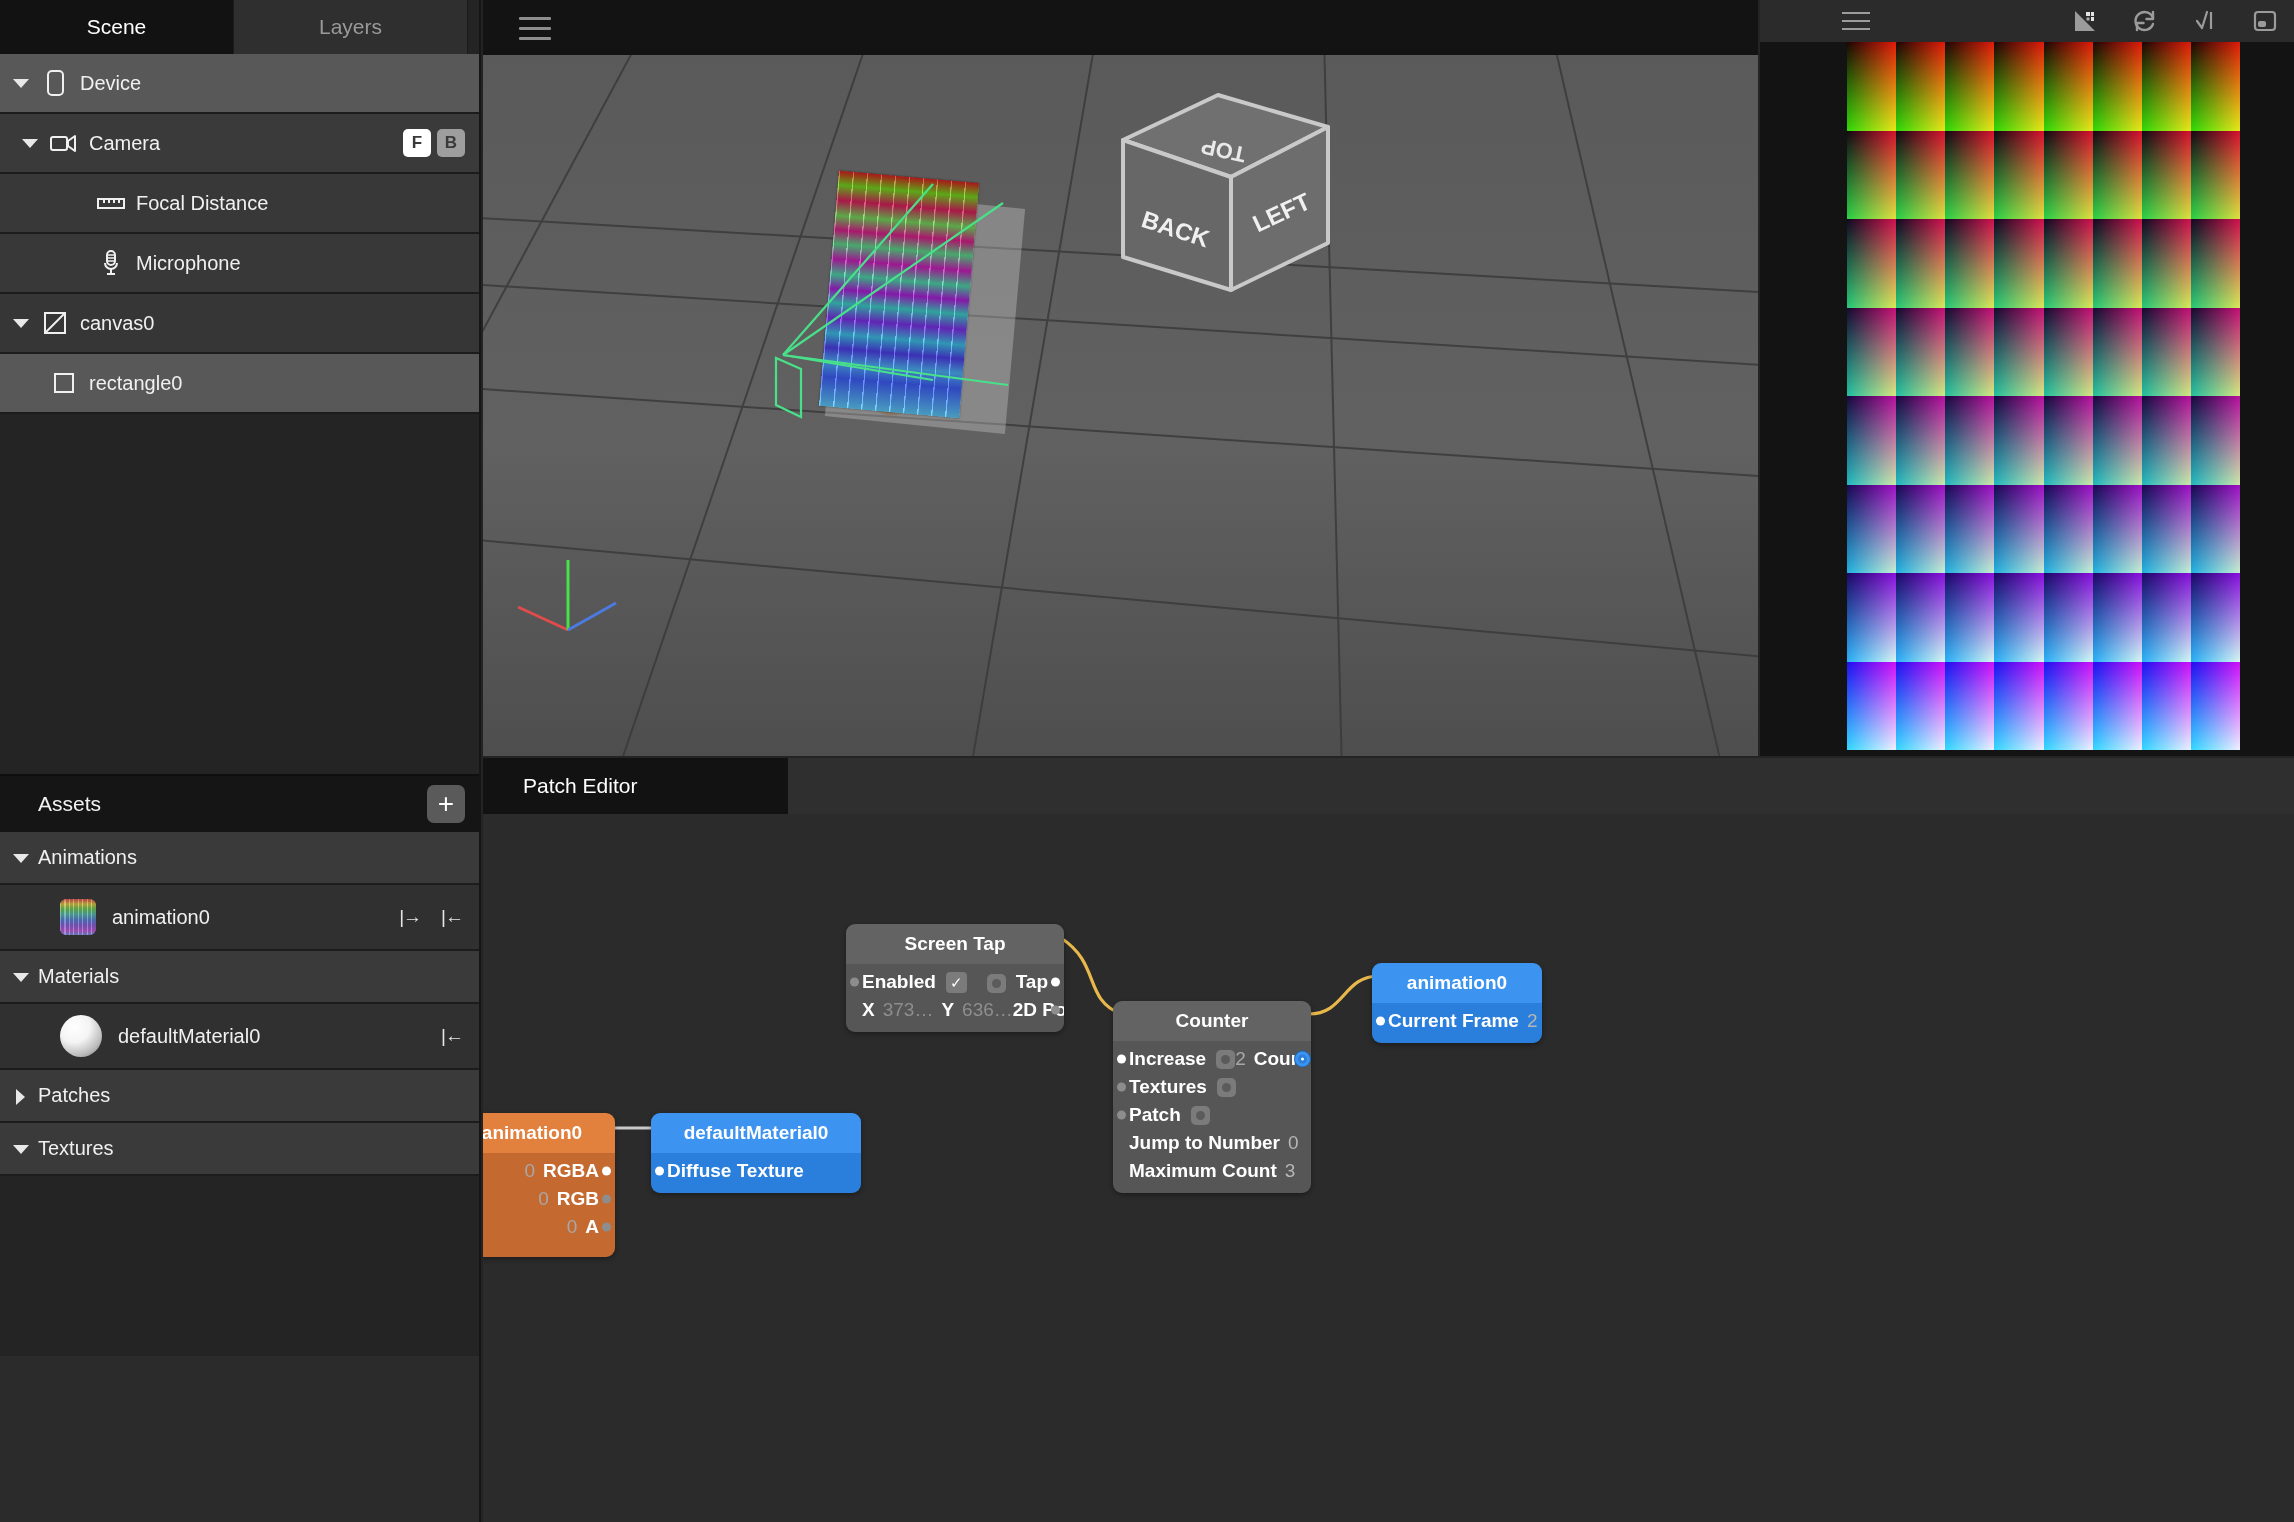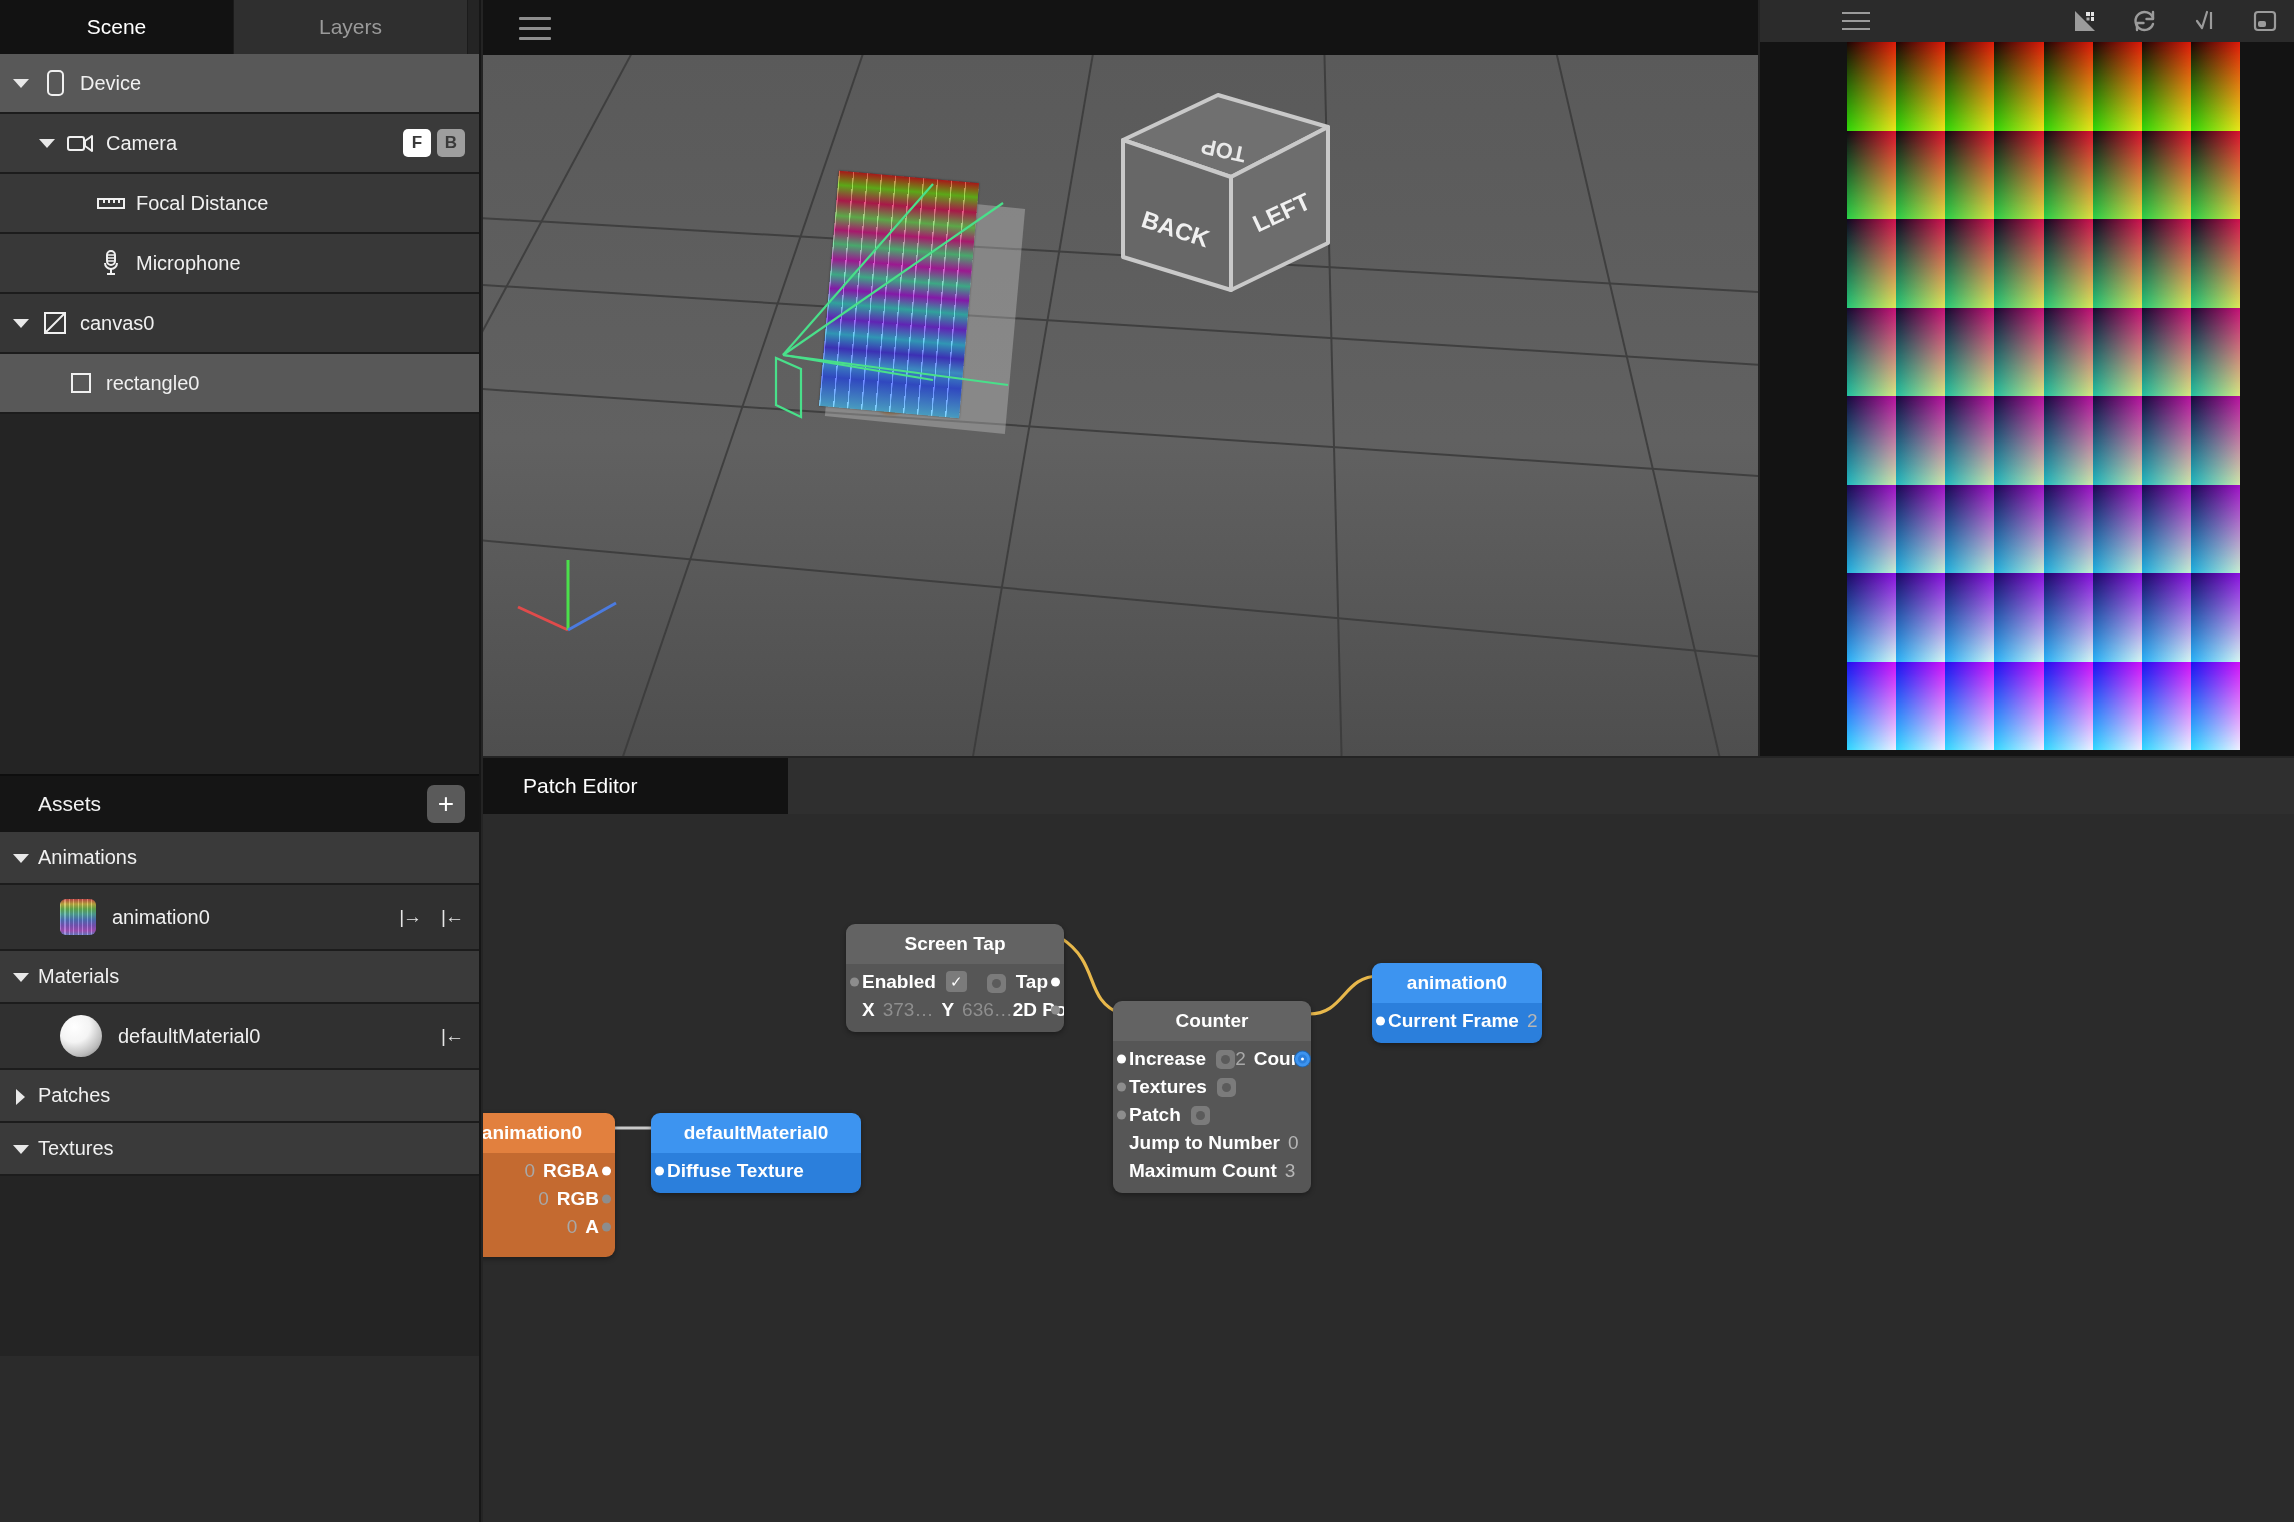--- a/index.html
+++ b/index.html
@@ -37,21 +37,21 @@
   .tree { background: #2b2b2b; }
   .tree-row {
     position: relative;
     display: flex; align-items: center;
     height: 60px;
     border-bottom: 2px solid #1c1c1c;
     color: #f0f0f0; font-size: 20px;
     cursor: default;
   }
   .tree-row.lvl0 { background: #585858; padding-left: 10px; }
-  .tree-row.lvl1 { background: #3a3a3a; padding-left: 36px; }
+  .tree-row.lvl1 { background: #3a3a3a; padding-left: 19px; }
   .tree-row.lvl2 { background: #383838; padding-left: 66px; }
   .tree-row.sel  { background: #585858; }
   .tree-row.canvasrow { background: #363636; padding-left: 10px; }
 
   .disc {
     width: 22px; height: 22px; flex: 0 0 22px;
     margin-right: 6px;
     position: relative;
   }
   .disc.down::after {
@@ -739,21 +739,21 @@
         <path d="M826 200 C862 200 860 162 896 162" fill="none" stroke="#e8b84b" stroke-width="3.2"></path>
 
         <path d="M130 314 L176 314" fill="none" stroke="#c9c9c9" stroke-width="3"></path>
       </svg>
 
       <div class="node n-gray" style="left:363px; top:110px; width:218px;">
         <div class="node-title">Screen Tap</div>
         <div class="node-body">
           <div class="prow" style="justify-content:space-between;">
             <span class="port in"></span>
-            <span style="display:flex;align-items:flex-start;">
+            <span style="display:flex;align-items:flex-end;">
               <span class="pname">Enabled</span>
               <span class="checkbox">✓</span>
             </span>
             <span style="display:flex;align-items:flex-end;margin-left:13px;">
               <span class="pulsebox right"></span>
               <span class="pname">Tap</span>
             </span>
             <span class="port outp lit"></span>
           </div>
           <div class="prow" style="justify-content:space-between;">

